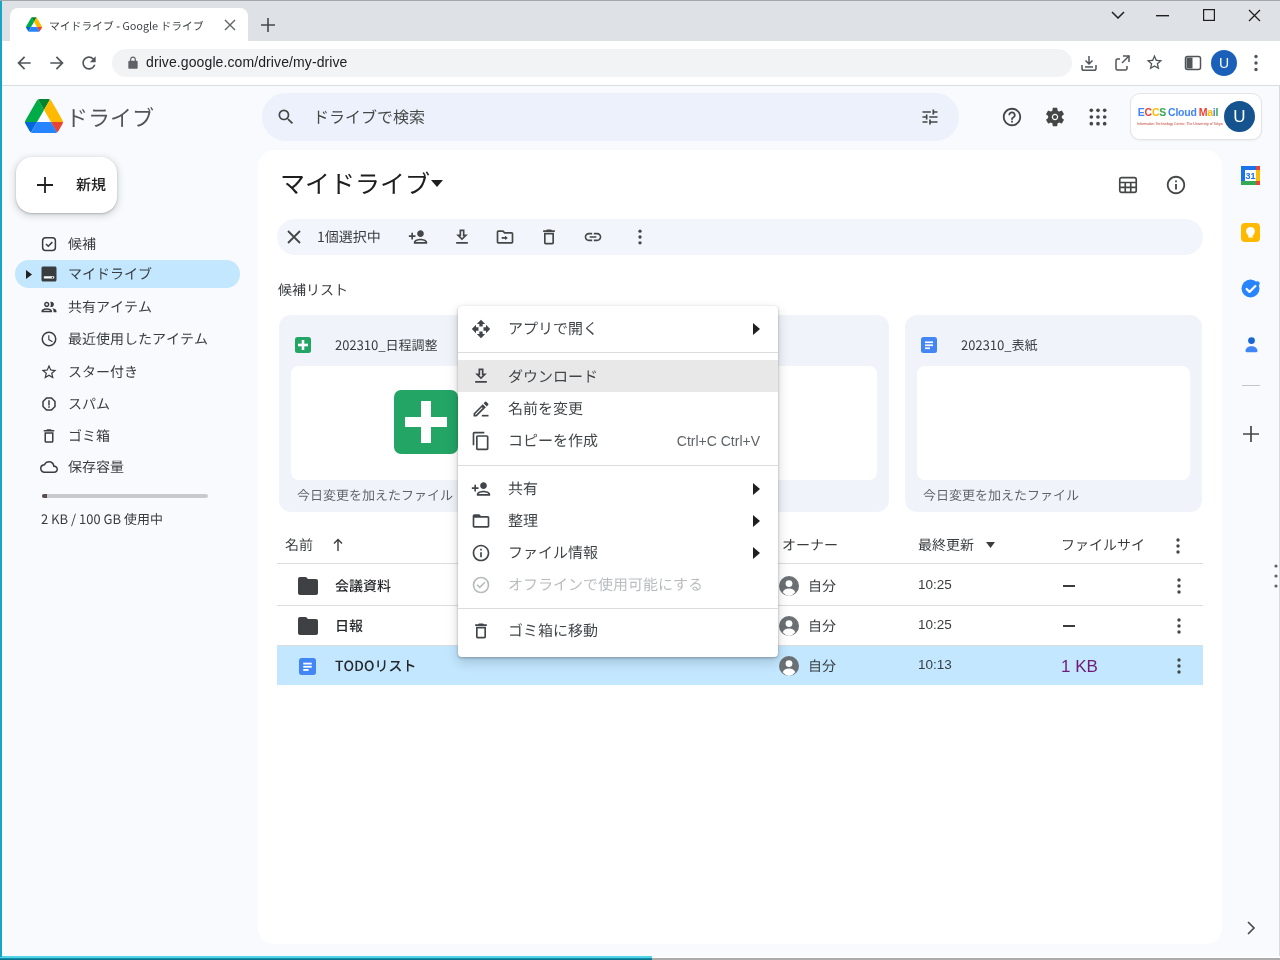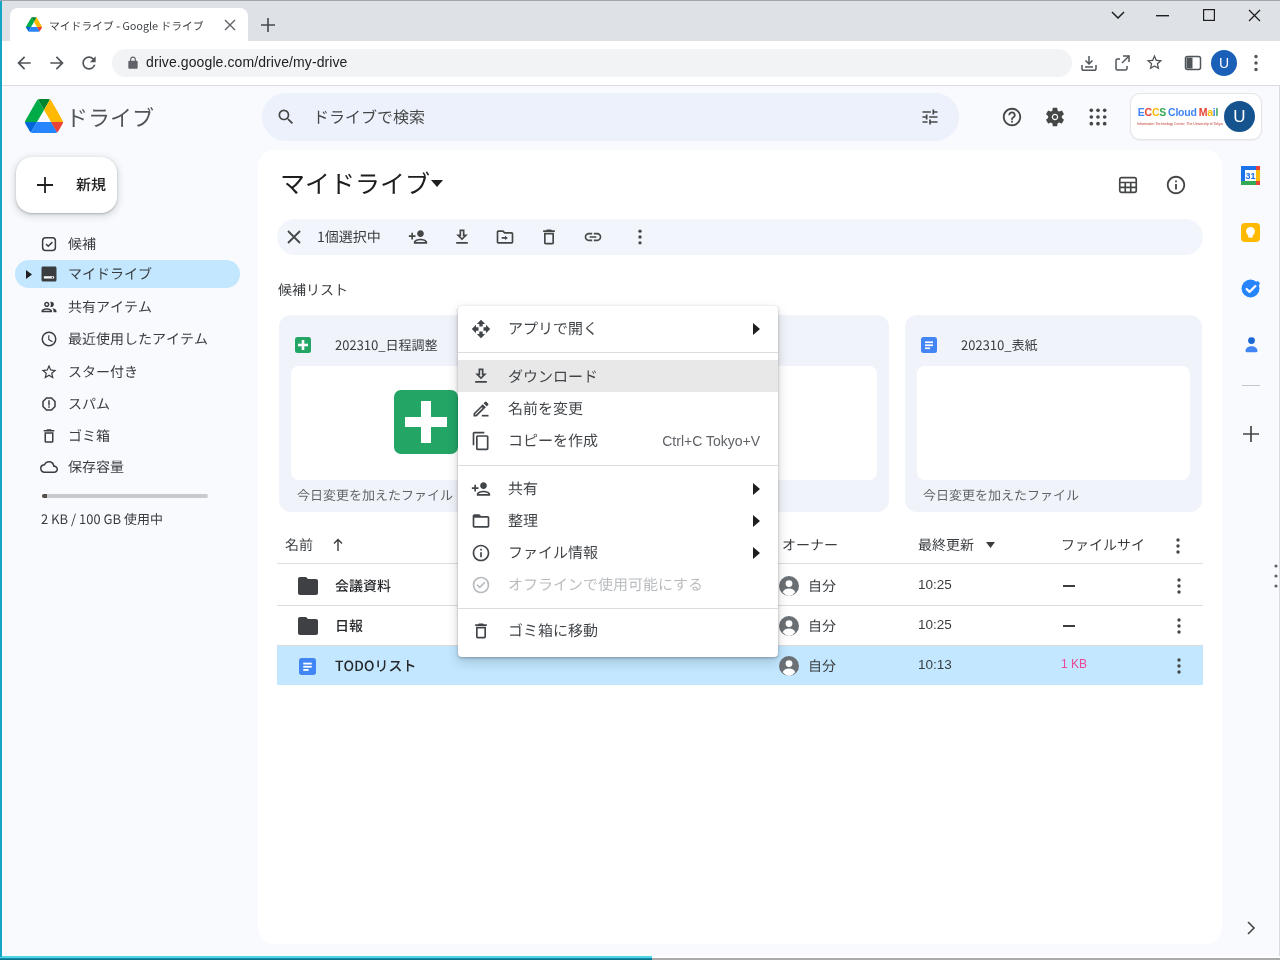--- a/index.html
+++ b/index.html
@@ -410,21 +410,21 @@
       </svg></div>
 <svg style="position:absolute;left:779px;top:656px" width="20" height="20" viewBox="0 0 20 20">
       <circle cx="10" cy="10" r="10" fill="#6b7075"></circle>
       <circle cx="10" cy="7.6" r="3.4" fill="#fff"></circle>
       <path d="M10 12.4c-3.2 0-5.6 1.7-6.3 3.9A10 10 0 0010 20a10 10 0 006.3-3.7c-.7-2.2-3.1-3.9-6.3-3.9z" fill="#fff"></path>
     </svg>
 <div style="position:absolute;left:808px;top:656px;line-height:0"><svg width="29" height="20" viewBox="0 -15 29 20">
         <path fill="#3a3d40" d="M3.3 -5.8H10.8V-3.7H3.3ZM3.3 -6.7V-8.8H10.8V-6.7ZM3.3 -2.7H10.8V-0.6H3.3ZM6.4 -11.8C6.3 -11.2 6 -10.5 5.8 -9.8H2.3V1.1H3.3V0.4H10.8V1.1H11.9V-9.8H6.9C7.1 -10.4 7.4 -11 7.6 -11.6Z M18.5 -11.5C17.7 -9.3 16.1 -7.4 14.3 -6.2C14.6 -6 15 -5.6 15.2 -5.4C17 -6.7 18.6 -8.8 19.7 -11.2ZM23.4 -11.5 22.4 -11.1C23.5 -9 25.2 -6.7 26.8 -5.5C27 -5.8 27.4 -6.2 27.7 -6.4C26.1 -7.5 24.3 -9.6 23.4 -11.5ZM16.6 -6.5V-5.4H19.5C19.2 -3.1 18.4 -0.8 15.1 0.3C15.3 0.5 15.6 0.9 15.8 1.2C19.3 -0.1 20.2 -2.7 20.6 -5.4H24.2C24.1 -1.9 23.9 -0.5 23.5 -0.1C23.4 0 23.2 0.1 22.9 0.1C22.6 0.1 21.7 0 20.8 -0C21 0.3 21.1 0.7 21.2 1C22 1.1 22.9 1.1 23.4 1C23.9 1 24.2 0.9 24.5 0.5C24.9 0 25.1 -1.6 25.4 -6C25.4 -6.1 25.4 -6.5 25.4 -6.5Z"></path>
       </svg></div>
 <div style="position:absolute;left:918px;top:657px;font-size:13.5px;color:#3a3d40">10:13</div>
-<div style="position:absolute;left:1061px;top:657px;font-size:12px;color:#ec4899">1 KB</div>
+<div style="position:absolute;left:1061px;top:657px;font-size:17px;color:#701a75">1 KB</div>
 <svg style="position:absolute;left:1177px;top:658px" width="4" height="16" viewBox="0 0 4 16">
       <g fill="#444746">
         <circle cx="2" cy="2" r="1.7"></circle>
         <circle cx="2" cy="8" r="1.7"></circle>
         <circle cx="2" cy="14" r="1.7"></circle>
       </g>
     </svg>
 <div style="position:absolute;left:458px;top:306px;width:320px;height:351px;background:#fff;border-radius:4px;box-shadow:0 1px 3px rgba(0,0,0,.28),0 5px 12px 1px rgba(0,0,0,.14)"></div>
 <div style="position:absolute;left:458px;top:360px;width:320px;height:32px;background:#e8e8e8"></div>
 <svg style="position:absolute;left:471px;top:319px" width="20" height="20" viewBox="0 0 24 24">
@@ -449,21 +449,21 @@
     </svg>
 <div style="position:absolute;left:508px;top:398px;line-height:0"><svg width="76" height="21" viewBox="0 -16 76 21">
         <path fill="#414549" d="M5.6 -12.6C4.8 -11 3 -9.1 0.6 -7.7C0.8 -7.5 1.2 -7.1 1.4 -6.9C2.1 -7.3 2.7 -7.8 3.3 -8.2C4.3 -7.5 5.4 -6.5 6.1 -5.8C4.4 -4.4 2.4 -3.4 0.5 -2.9C0.7 -2.7 1 -2.2 1.1 -1.9C2.4 -2.3 3.7 -2.9 4.9 -3.6V1.2H6V0.6H12.2V1.2H13.3V-5.2H7.2C8.9 -6.7 10.4 -8.5 11.2 -10.7L10.5 -11.2L10.3 -11.1H6C6.4 -11.5 6.6 -12 6.9 -12.4ZM12.2 -0.4H6V-4.2H12.2ZM5.2 -10.1H9.7C9.1 -8.8 8.1 -7.6 7 -6.6C6.3 -7.3 5.2 -8.3 4.2 -9C4.5 -9.3 4.9 -9.7 5.2 -10.1Z M24.1 -7.7V-1.6H25.1V-7.7ZM27.1 -8.2V-0.2C27.1 0 27 0.1 26.8 0.1C26.5 0.1 25.7 0.1 24.8 0.1C25 0.4 25.2 0.8 25.2 1.1C26.4 1.2 27.1 1.1 27.6 0.9C28 0.8 28.2 0.4 28.2 -0.2V-8.2ZM25.8 -12.7C25.5 -11.9 24.9 -10.9 24.4 -10.2H19.9L20.7 -10.5C20.4 -11.1 19.7 -12 19.2 -12.6L18.1 -12.2C18.7 -11.6 19.2 -10.8 19.5 -10.2H15.8V-9.2H29.2V-10.2H25.7C26.1 -10.8 26.6 -11.6 27 -12.3ZM21.1 -4.5V-3H17.8V-4.5ZM21.1 -5.4H17.8V-6.9H21.1ZM16.7 -7.8V1.1H17.8V-2.1H21.1V-0.1C21.1 0.1 21.1 0.1 20.9 0.1C20.7 0.2 20 0.2 19.2 0.1C19.4 0.4 19.5 0.9 19.6 1.1C20.6 1.1 21.3 1.1 21.7 0.9C22.1 0.8 22.2 0.5 22.2 -0.1V-7.8Z M43.2 -6.6 42.7 -7.7C42.3 -7.5 42 -7.3 41.5 -7.2C40.7 -6.8 39.8 -6.4 38.8 -5.9C38.5 -6.8 37.8 -7.3 36.8 -7.3C36.1 -7.3 35.3 -7.1 34.7 -6.7C35.2 -7.4 35.7 -8.3 36 -9.1C37.7 -9.1 39.5 -9.2 41 -9.5L41 -10.6C39.6 -10.3 38 -10.2 36.5 -10.1C36.7 -10.8 36.8 -11.4 36.9 -11.9L35.7 -12C35.6 -11.4 35.5 -10.7 35.3 -10.1L34.3 -10.1C33.6 -10.1 32.6 -10.1 31.8 -10.2V-9.1C32.6 -9.1 33.6 -9 34.2 -9H34.9C34.3 -7.8 33.3 -6.3 31.4 -4.4L32.4 -3.7C33 -4.3 33.4 -4.8 33.8 -5.2C34.5 -5.9 35.4 -6.3 36.4 -6.3C37.1 -6.3 37.6 -6.1 37.8 -5.4C36 -4.5 34.2 -3.4 34.2 -1.6C34.2 0.2 35.9 0.7 38.1 0.7C39.4 0.7 41.1 0.6 42.2 0.4L42.2 -0.8C40.9 -0.6 39.3 -0.4 38.1 -0.4C36.6 -0.4 35.4 -0.6 35.4 -1.8C35.4 -2.8 36.4 -3.6 37.8 -4.3C37.8 -3.5 37.8 -2.5 37.7 -2H38.9L38.9 -4.8C40 -5.4 41.1 -5.8 41.9 -6.1C42.3 -6.3 42.8 -6.5 43.2 -6.6Z M55.8 -8.8C56.8 -7.9 57.9 -6.7 58.4 -5.8L59.4 -6.4C58.8 -7.2 57.7 -8.5 56.7 -9.3ZM48.2 -9.3C47.7 -8.3 46.7 -7.3 45.7 -6.6C45.9 -6.5 46.3 -6.2 46.5 -6C47.6 -6.7 48.6 -7.8 49.3 -9ZM51.9 -12.6V-11.1H45.9V-10H50.8V-10C50.8 -8.7 50.6 -7 48.4 -5.8C48.7 -5.6 49.1 -5.2 49.2 -5C51.6 -6.4 51.9 -8.4 51.9 -10V-10H53.9V-6.8C53.9 -6.6 53.9 -6.6 53.7 -6.5C53.5 -6.5 52.8 -6.5 52.1 -6.6C52.2 -6.3 52.4 -5.8 52.4 -5.5C53.4 -5.5 54.1 -5.5 54.5 -5.7C54.9 -5.9 55 -6.2 55 -6.7V-10H59.1V-11.1H53.1V-12.6ZM50.9 -5.8C50 -4.6 48.4 -3.3 46.1 -2.4C46.3 -2.3 46.6 -1.9 46.8 -1.6C47.8 -2 48.6 -2.5 49.4 -3.1C50 -2.3 50.7 -1.7 51.5 -1.1C49.8 -0.4 47.8 0 45.7 0.2C45.9 0.5 46.2 1 46.3 1.2C48.5 0.9 50.7 0.4 52.5 -0.5C54.2 0.4 56.3 1 58.8 1.2C58.9 0.9 59.2 0.4 59.4 0.2C57.2 0 55.3 -0.4 53.7 -1.1C55 -1.9 56.2 -2.9 56.9 -4.2L56.2 -4.7L56 -4.7H51.3C51.6 -5 51.8 -5.3 52.1 -5.6ZM50.2 -3.7 50.3 -3.8H55.2C54.6 -2.9 53.7 -2.2 52.6 -1.6C51.6 -2.2 50.8 -2.9 50.2 -3.7Z M63.8 -3.6 62.8 -3.2C63.3 -2.3 64 -1.6 64.7 -1.1C63.8 -0.5 62.5 -0.1 60.7 0.2C60.9 0.5 61.2 1 61.4 1.2C63.3 0.8 64.7 0.2 65.7 -0.4C67.8 0.7 70.6 1 74.1 1.2C74.1 0.8 74.3 0.3 74.5 0C71.2 -0 68.6 -0.3 66.6 -1.1C67.4 -1.9 67.8 -2.8 68 -3.7H73.1V-9.5H68.2V-10.8H74V-11.8H61V-10.8H67V-9.5H62.3V-3.7H66.8C66.6 -3 66.3 -2.3 65.6 -1.7C64.9 -2.2 64.3 -2.8 63.8 -3.6ZM63.4 -6.2H67V-5.6C67 -5.2 67 -4.9 67 -4.6H63.4ZM68.1 -4.6C68.2 -4.9 68.2 -5.2 68.2 -5.5V-6.2H72V-4.6ZM63.4 -8.6H67V-7.1H63.4ZM68.2 -8.6H72V-7.1H68.2Z"></path>
       </svg></div>
 <svg style="position:absolute;left:471px;top:431px" width="20" height="20" viewBox="0 0 24 24">
       <path fill="#414549" d="M16 1H4c-1.1 0-2 .9-2 2v14h2V3h12V1zm3 4H8c-1.1 0-2 .9-2 2v14c0 1.1.9 2 2 2h11c1.1 0 2-.9 2-2V7c0-1.1-.9-2-2-2zm0 16H8V7h11v14z"></path>
     </svg>
 <div style="position:absolute;left:508px;top:430px;line-height:0"><svg width="91" height="21" viewBox="0 -16 91 21">
         <path fill="#414549" d="M2.4 -2V-0.6C2.8 -0.7 3.5 -0.7 4.1 -0.7H11.4L11.4 0.1H12.7C12.7 -0.1 12.7 -0.8 12.7 -1.3V-9.1C12.7 -9.4 12.7 -9.9 12.7 -10.2C12.4 -10.2 12 -10.2 11.6 -10.2H4.2C3.7 -10.2 3.1 -10.2 2.6 -10.3V-9C2.9 -9 3.7 -9 4.2 -9H11.4V-1.9H4C3.4 -1.9 2.8 -2 2.4 -2Z M26.4 -10.5C26.4 -11 26.8 -11.5 27.4 -11.5C27.9 -11.5 28.4 -11 28.4 -10.5C28.4 -9.9 27.9 -9.5 27.4 -9.5C26.8 -9.5 26.4 -9.9 26.4 -10.5ZM25.7 -10.5C25.7 -9.5 26.4 -8.8 27.4 -8.8C28.3 -8.8 29.1 -9.5 29.1 -10.5C29.1 -11.4 28.3 -12.2 27.4 -12.2C26.4 -12.2 25.7 -11.4 25.7 -10.5ZM19.2 -11.2H17.8C17.9 -10.9 17.9 -10.4 17.9 -10C17.9 -9.2 17.9 -3.2 17.9 -1.8C17.9 -0.6 18.5 -0 19.7 0.2C20.3 0.3 21.2 0.3 22.1 0.3C23.7 0.3 26 0.2 27.3 0V-1.4C26 -1 23.7 -0.9 22.1 -0.9C21.4 -0.9 20.6 -0.9 20.2 -1C19.4 -1.2 19.1 -1.3 19.1 -2.1V-5.4C21 -5.9 23.6 -6.7 25.2 -7.4C25.7 -7.5 26.2 -7.8 26.7 -7.9L26.1 -9.2C25.7 -8.9 25.3 -8.7 24.8 -8.5C23.2 -7.8 20.9 -7.1 19.1 -6.6V-10C19.1 -10.5 19.1 -10.9 19.2 -11.2Z M31.5 -6.5V-5C32 -5.1 32.8 -5.1 33.6 -5.1C34.7 -5.1 40.7 -5.1 41.9 -5.1C42.5 -5.1 43.2 -5 43.5 -5V-6.5C43.1 -6.5 42.6 -6.4 41.8 -6.4C40.7 -6.4 34.7 -6.4 33.6 -6.4C32.8 -6.4 32 -6.5 31.5 -6.5Z M58.2 -6.6 57.7 -7.7C57.3 -7.5 57 -7.3 56.5 -7.2C55.7 -6.8 54.8 -6.4 53.8 -5.9C53.5 -6.8 52.8 -7.3 51.8 -7.3C51.1 -7.3 50.3 -7.1 49.7 -6.7C50.2 -7.4 50.7 -8.3 51 -9.1C52.7 -9.1 54.5 -9.2 56 -9.5L56 -10.6C54.6 -10.3 53 -10.2 51.5 -10.1C51.7 -10.8 51.8 -11.4 51.9 -11.9L50.7 -12C50.6 -11.4 50.5 -10.7 50.3 -10.1L49.3 -10.1C48.6 -10.1 47.6 -10.1 46.8 -10.2V-9.1C47.6 -9.1 48.6 -9 49.2 -9H49.9C49.3 -7.8 48.3 -6.3 46.4 -4.4L47.4 -3.7C48 -4.3 48.4 -4.8 48.8 -5.2C49.5 -5.9 50.4 -6.3 51.4 -6.3C52.1 -6.3 52.6 -6.1 52.8 -5.4C51 -4.5 49.2 -3.4 49.2 -1.6C49.2 0.2 50.9 0.7 53.1 0.7C54.4 0.7 56.1 0.6 57.2 0.4L57.2 -0.8C55.9 -0.6 54.3 -0.4 53.1 -0.4C51.6 -0.4 50.4 -0.6 50.4 -1.8C50.4 -2.8 51.4 -3.6 52.8 -4.3C52.8 -3.5 52.8 -2.5 52.7 -2H53.9L53.9 -4.8C55 -5.4 56.1 -5.8 56.9 -6.1C57.3 -6.3 57.8 -6.5 58.2 -6.6Z M67.9 -12.4C67.1 -10.2 65.9 -8 64.6 -6.6C64.8 -6.5 65.3 -6.1 65.4 -5.9C66.2 -6.7 66.9 -7.8 67.6 -9H68.6V1.2H69.8V-2.5H74.3V-3.5H69.8V-5.8H74.1V-6.8H69.8V-9H74.4V-10.1H68.1C68.4 -10.8 68.7 -11.4 69 -12.1ZM64.3 -12.5C63.4 -10.3 62 -8 60.5 -6.6C60.8 -6.3 61.1 -5.7 61.2 -5.4C61.7 -6 62.2 -6.6 62.7 -7.2V1.2H63.8V-9C64.4 -10 64.9 -11.1 65.4 -12.2Z M83.2 -12.6C83.2 -11.7 83.2 -10.9 83.2 -10H76.9V-5.8C76.9 -3.9 76.8 -1.3 75.5 0.6C75.8 0.7 76.3 1.1 76.5 1.3C77.9 -0.7 78.1 -3.7 78.1 -5.8V-5.9H80.8C80.8 -3.3 80.7 -2.4 80.5 -2.2C80.4 -2 80.2 -2 80 -2C79.8 -2 79.1 -2 78.4 -2.1C78.6 -1.8 78.7 -1.3 78.8 -1C79.5 -1 80.2 -1 80.6 -1C81 -1.1 81.2 -1.2 81.5 -1.4C81.8 -1.8 81.9 -3.1 81.9 -6.5C81.9 -6.6 81.9 -7 81.9 -7H78.1V-9H83.3C83.5 -6.5 83.8 -4.3 84.4 -2.6C83.4 -1.4 82.3 -0.5 80.9 0.2C81.2 0.4 81.6 0.9 81.8 1.1C82.9 0.4 84 -0.4 84.9 -1.4C85.6 0.2 86.5 1.1 87.6 1.1C88.8 1.1 89.2 0.3 89.4 -2.2C89.1 -2.3 88.7 -2.6 88.4 -2.8C88.3 -0.8 88.1 -0.1 87.7 -0.1C86.9 -0.1 86.3 -0.9 85.7 -2.4C86.8 -3.8 87.7 -5.5 88.3 -7.5L87.2 -7.8C86.7 -6.3 86.1 -4.9 85.3 -3.7C84.9 -5.2 84.6 -6.9 84.5 -9H89.3V-10H84.4C84.3 -10.9 84.3 -11.7 84.3 -12.6ZM85.1 -11.8C86 -11.4 87.2 -10.6 87.8 -10L88.5 -10.8C87.9 -11.3 86.7 -12.1 85.7 -12.5Z"></path>
       </svg></div>
-<div style="position:absolute;right:520px;top:433px;font-size:14px;color:#5f6368">Ctrl+C Tokyo+V</div>
+<div style="position:absolute;right:520px;top:433px;font-size:14px;color:#5f6368">Ctrl+C Ctrl+V</div>
 <div style="position:absolute;left:458px;top:465px;width:320px;height:1px;background:#dcdcdc"></div>
 <svg style="position:absolute;left:471px;top:479px" width="20" height="20" viewBox="0 0 24 24">
       <path fill="#414549" d="M15 12c2.21 0 4-1.79 4-4s-1.79-4-4-4-4 1.79-4 4 1.79 4 4 4zm-9-2V7H4v3H1v2h3v3h2v-3h3v-2H6zm9 4c-2.67 0-8 1.34-8 4v2h16v-2c0-2.66-5.33-4-8-4zm-6 4c.22-.72 3.31-2 6-2 2.7 0 5.8 1.29 6 2H9z"></path>
     </svg>
 <div style="position:absolute;left:508px;top:478px;line-height:0"><svg width="31" height="21" viewBox="0 -16 31 21">
         <path fill="#414549" d="M8.8 -2.2C10.2 -1.2 12.1 0.3 13 1.2L14 0.5C13 -0.4 11.2 -1.8 9.8 -2.8ZM4.9 -2.8C4.1 -1.7 2.4 -0.4 0.9 0.4C1.2 0.6 1.6 1 1.8 1.2C3.3 0.3 5 -1.1 6.1 -2.4ZM1.3 -9.4V-8.3H4.2V-4.8H0.7V-3.7H14.3V-4.8H10.8V-8.3H13.8V-9.4H10.8V-12.5H9.6V-9.4H5.4V-12.5H4.2V-9.4ZM5.4 -4.8V-8.3H9.6V-4.8Z M20.9 -12.6C20.7 -12 20.5 -11.3 20.2 -10.7H15.9V-9.6H19.7C18.8 -7.6 17.4 -5.8 15.6 -4.6C15.8 -4.3 16.2 -3.9 16.3 -3.7C17.3 -4.4 18.1 -5.2 18.8 -6.1V1.2H19.9V-1.8H26.2V-0.2C26.2 0 26.1 0.1 25.9 0.1C25.6 0.1 24.7 0.1 23.7 0.1C23.9 0.4 24 0.9 24.1 1.2C25.4 1.2 26.2 1.2 26.7 1C27.2 0.8 27.3 0.4 27.3 -0.2V-7.9H20C20.4 -8.4 20.7 -9 21 -9.6H29.1V-10.7H21.4C21.6 -11.2 21.8 -11.8 22 -12.3ZM19.9 -4.3H26.2V-2.8H19.9ZM19.9 -5.3V-6.8H26.2V-5.3Z"></path>
       </svg></div>
 <svg style="position:absolute;left:752px;top:483px" width="8" height="12" viewBox="0 0 8 12">
       <path d="M1 0l7 6-7 6z" fill="#1f1f1f"></path>
     </svg>

